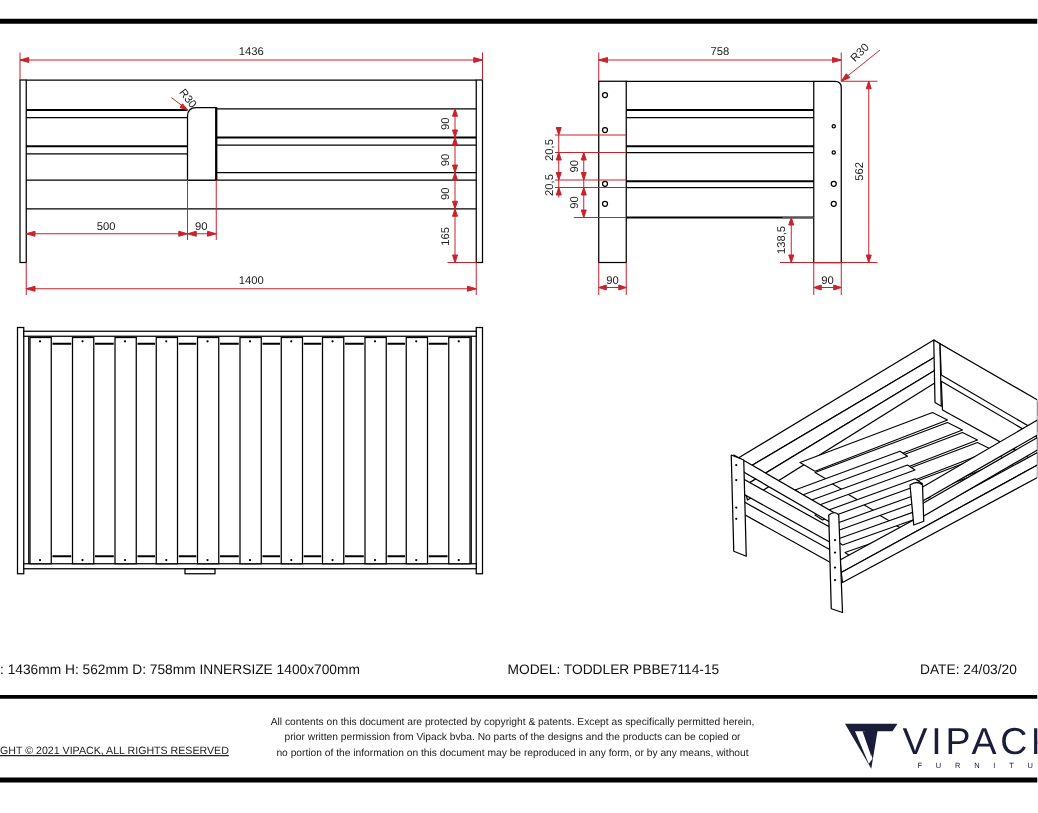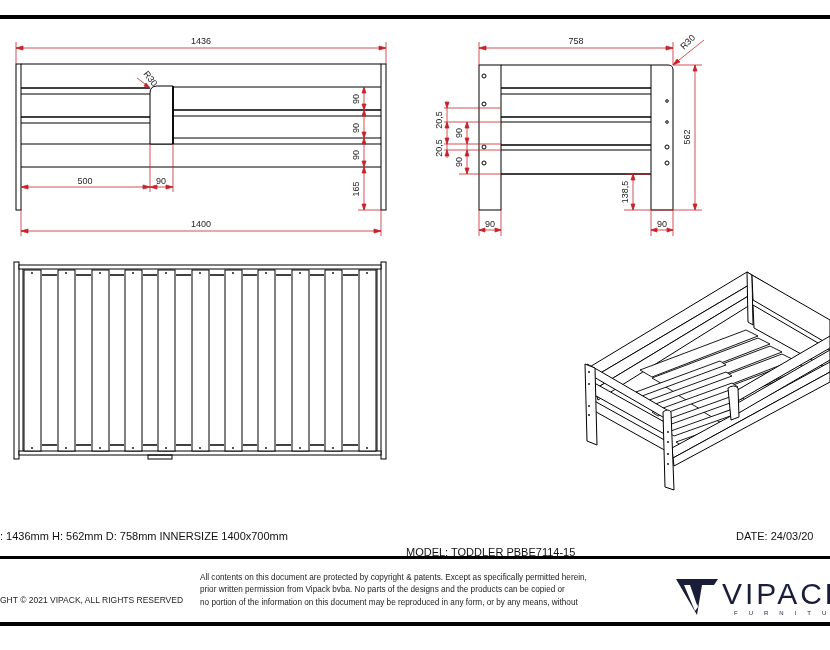--- a/index.html
+++ b/index.html
@@ -1,23 +1,23 @@
 <!DOCTYPE html>
 <html><head>
 <meta charset="utf-8">
 <style>
   html, body { margin: 0; padding: 0; background: #ffffff; }
   body { width: 830px; height: 650px; position: relative; overflow: hidden; font-family: "Liberation Sans", sans-serif; }
   .rule { position: absolute; left: 0; width: 830px; background: #000; }
   .drawing { position: absolute; }
   svg text { font-family: "Liberation Sans", sans-serif; }
   .info-line { position: absolute; top: 530px; font-size: 11px; color: #111; white-space: nowrap; }
-  .copyright { position: absolute; left: 0; top: 595px; font-family: "Liberation Sans", sans-serif; font-size: 8.5px; color: #222; white-space: nowrap; }
+  .copyright { position: absolute; left: 0; top: 595px; font-family: "Liberation Sans", sans-serif; font-size: 8.5px; color: #222; white-space: nowrap; text-decoration: underline; }
   .legal { position: absolute; left: 200px; top: 572px; width: 420px; font-family: "Liberation Sans", sans-serif; font-size: 8.2px; line-height: 12.4px; color: #222; }
-  .legal div { white-space: nowrap; }
+  .legal div { white-space: nowrap; text-align: center; }
   .logo { position: absolute; left: 674px; top: 577px; width: 160px; height: 40px; }
   .logo-word { position: absolute; left: 48px; top: 0px; font-size: 30px; font-weight: normal; letter-spacing: 3px; color: #1a1d3a; font-family: "Liberation Sans", sans-serif; white-space: nowrap; }
   .logo-sub { position: absolute; left: 60px; top: 33px; font-size: 6px; letter-spacing: 11px; color: #1a1d3a; white-space: nowrap; }
 </style>
 </head>
 <body>
 
 <div class="rule" style="top:15px;height:4px;"></div>
 
 <svg class="drawing" style="left:0;top:20px;" width="400" height="230" viewBox="0 20 400 230">
@@ -301,21 +301,21 @@
     <circle cx="589" cy="406" r="0.9"></circle>
       <circle cx="589" cy="415" r="0.9"></circle>
     <circle cx="668" cy="432" r="0.9"></circle>
       <circle cx="668" cy="442" r="0.9"></circle>
     <circle cx="668" cy="454" r="0.9"></circle>
       <circle cx="668" cy="464" r="0.9"></circle>
   </g>
 </svg>
 
 <div class="info-line" style="left:0;">: 1436mm H: 562mm D: 758mm INNERSIZE 1400x700mm</div>
-<div class="info-line" style="left:406px;margin-top:16px;">MODEL: TODDLER PBBE7114-15</div>
+<div class="info-line" style="left:406px;">MODEL: TODDLER PBBE7114-15</div>
 <div class="info-line" style="left:736px;">DATE: 24/03/20</div>
 
 <div class="rule" style="top:556px;height:3px;"></div>
 
 <div class="copyright">GHT  © 2021 VIPACK, ALL RIGHTS RESERVED</div>
 <div class="legal">
   <div>All contents on this document are protected by copyright &amp; patents. Except as specifically permitted herein,</div>
   <div>prior written permission from Vipack bvba. No parts of the designs and the products can be copied or</div>
   <div>no portion of the information on this document may be reproduced in any form, or by any means, without</div>
 </div>

